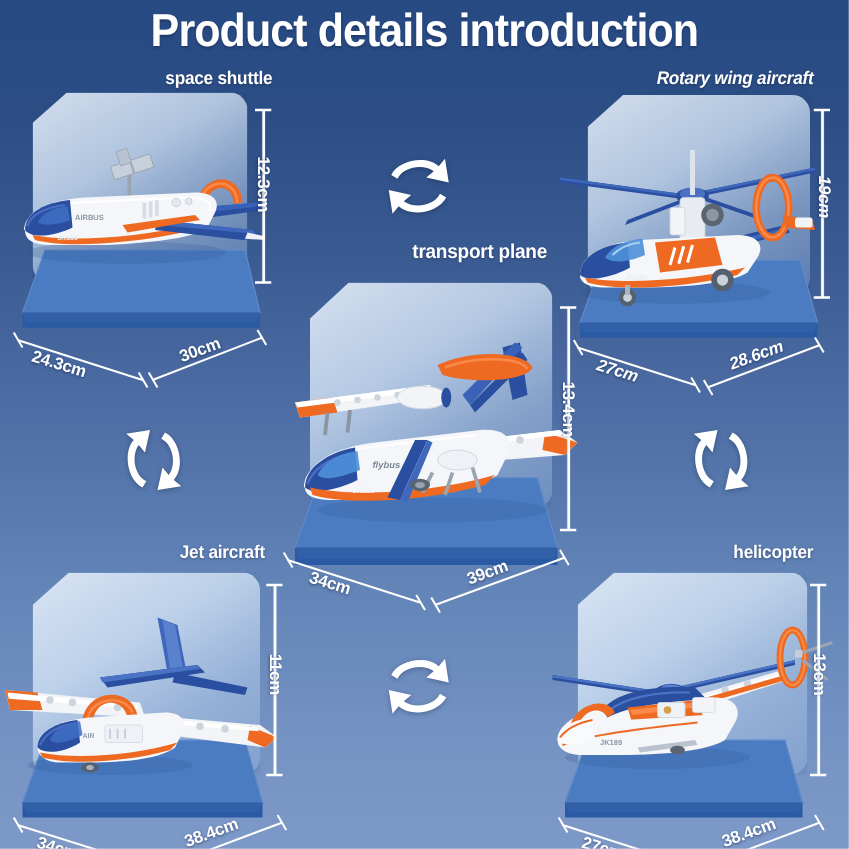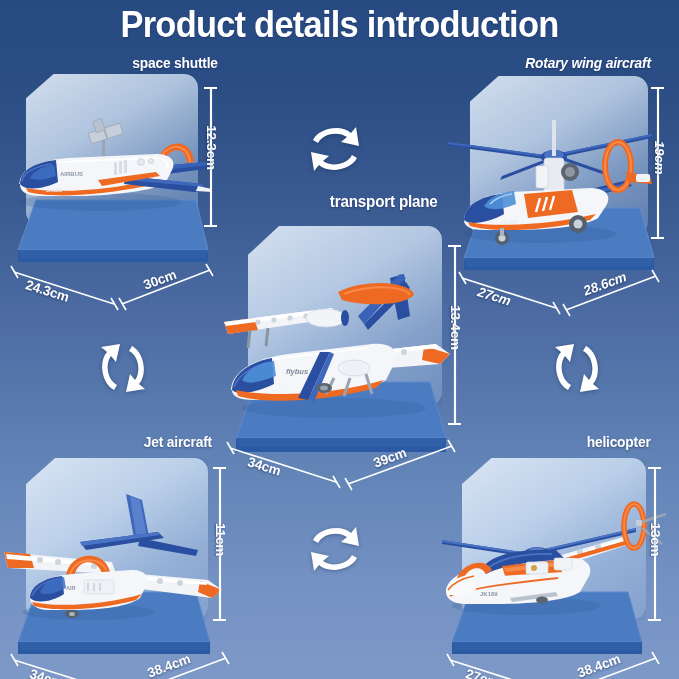--- a/index.html
+++ b/index.html
@@ -251,21 +251,21 @@
 
     <div style="position:absolute;left:4px;top:170px;width:252px;height:118px;">
       <svg width="252" height="118" viewBox="0 0 252 118">
         <polygon points="40,22 214,22 230,78 20,78" fill="#4b7cc2"></polygon>
         <polygon points="40,22 214,22 230,78 20,78" fill="none" stroke="#5f8bcb" stroke-width="1"></polygon>
         <polygon points="20,78 230,78 230,92 20,92" fill="#2a5aa4"></polygon>
         <polygon points="20,78 230,78 227,87 23,87" fill="#3463ab" opacity=".7"></polygon>
       </svg>
     </div>
 
-    <div class="model" style="left:2px;top:48px;width:250px;height:190px;">
+    <div class="model" style="left:14px;top:48px;width:250px;height:190px;">
       <svg width="250" height="190" viewBox="0 0 250 190">
 
         <path d="M176 40 L190 36 L196 78 L184 82 Z" fill="#2b4fa0"></path>
         <path d="M144 78 L186 36 L192 40 L150 86 Z" fill="#3a62b8"></path>
         <path d="M150 86 L192 44 L196 50 L154 92 Z" fill="#2b4fa0"></path>
 
         <path d="M124 54 C154 40, 194 44, 200 56 C196 66, 156 70, 128 62 Z" fill="#ee6a23"></path>
         <path d="M130 56 C156 46, 190 48, 196 57" fill="none" stroke="#f98a4a" stroke-width="2"></path>
 
         <path d="M10 84 L118 70 L122 80 L14 96 Z" fill="#f2f4f8"></path>

